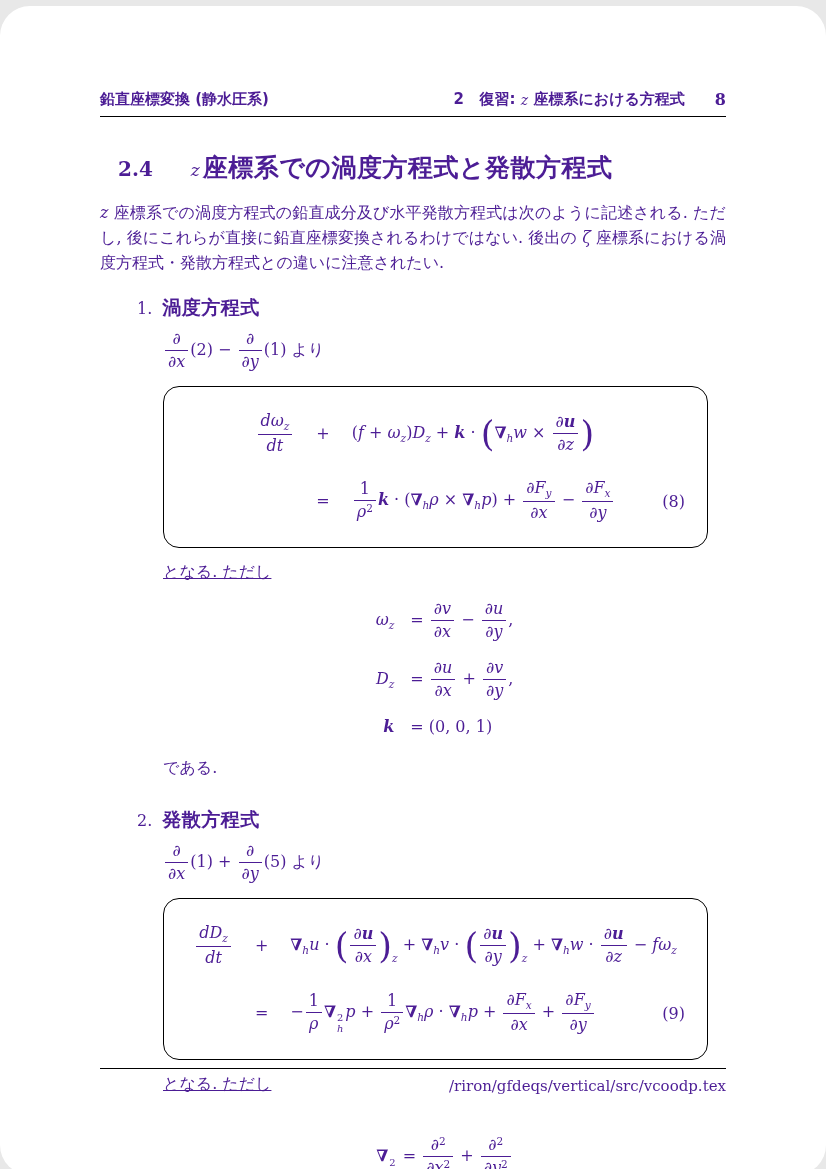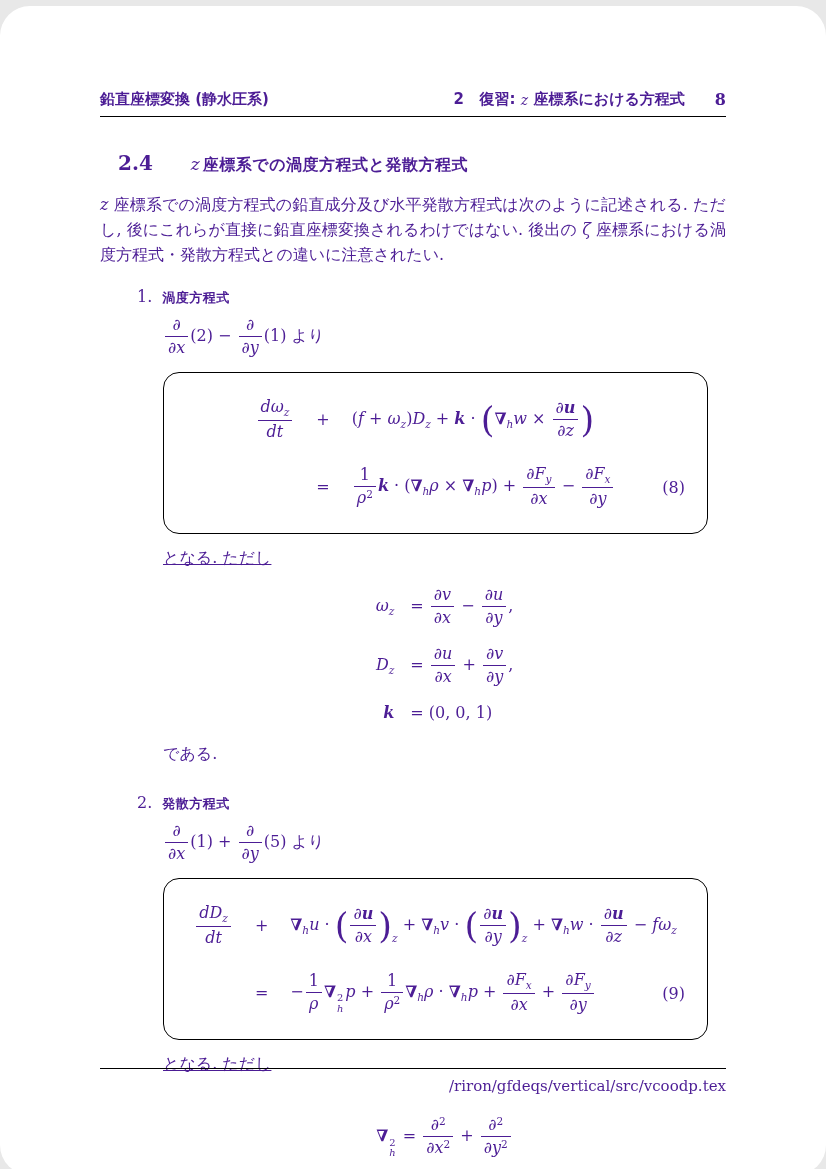--- a/index.html
+++ b/index.html
@@ -28,34 +28,34 @@
   .runhead .rh-sec{white-space:pre;}
   .runhead .rh-z{font-family:"DejaVu Serif",serif;font-style:italic;font-weight:normal;font-size:14px;}
   .runhead .rh-page{margin-left:30px;font-family:"DejaVu Serif",serif;font-weight:bold;font-size:16px;}
 
   
   .sechead{margin-top:34px;display:flex;align-items:baseline;text-align:center;}
   .sechead .sec-no{font-weight:bold;font-size:20px;margin-left:18px;}
   .sechead .sec-z{font-style:italic;font-size:17px;margin-left:38px;}
   .sechead .sec-title{
     font-family:"DejaVu Sans","Liberation Sans",sans-serif;
-    font-weight:bold;font-size:16px;margin-left:3px;letter-spacing:0.5px;
+    font-weight:bold;font-size:25px;margin-left:3px;letter-spacing:0.5px;
   }
 
   
   .para{margin-top:16px;line-height:1.57;text-align:justify;}
   .para .mi{font-style:italic;}
 
   
   .item{margin-top:20px;}
   .item-head{margin-left:37px;display:flex;align-items:baseline;}
   .item-no{font-size:16px;}
   .item-label{
     font-family:"DejaVu Sans","Liberation Sans",sans-serif;
-    font-weight:bold;font-size:13px;margin-left:10px;letter-spacing:0.5px;
+    font-weight:bold;font-size:19px;margin-left:10px;letter-spacing:0.5px;
   }
   .item-body{margin-left:63px;}
   .intro-math{margin-top:8px;}
 
   
   .math{white-space:pre;}
   .mr{font-family:"DejaVu Serif",serif;}
   .mi{font-family:"DejaVu Serif",serif;font-style:italic;}
   .mb{font-family:"DejaVu Serif",serif;font-style:italic;font-weight:bold;}
   .msub{font-family:"DejaVu Serif",serif;font-style:italic;font-size:0.66em;vertical-align:-0.35em;}

